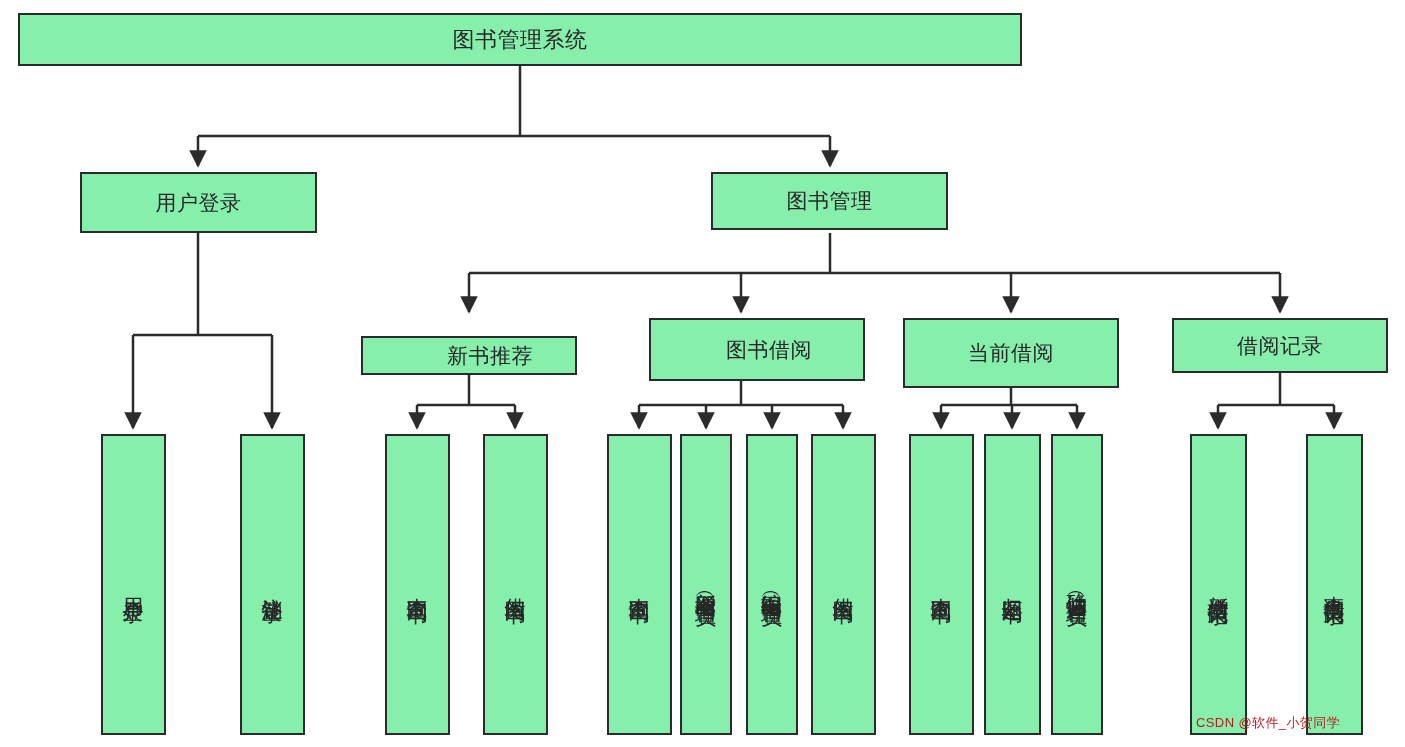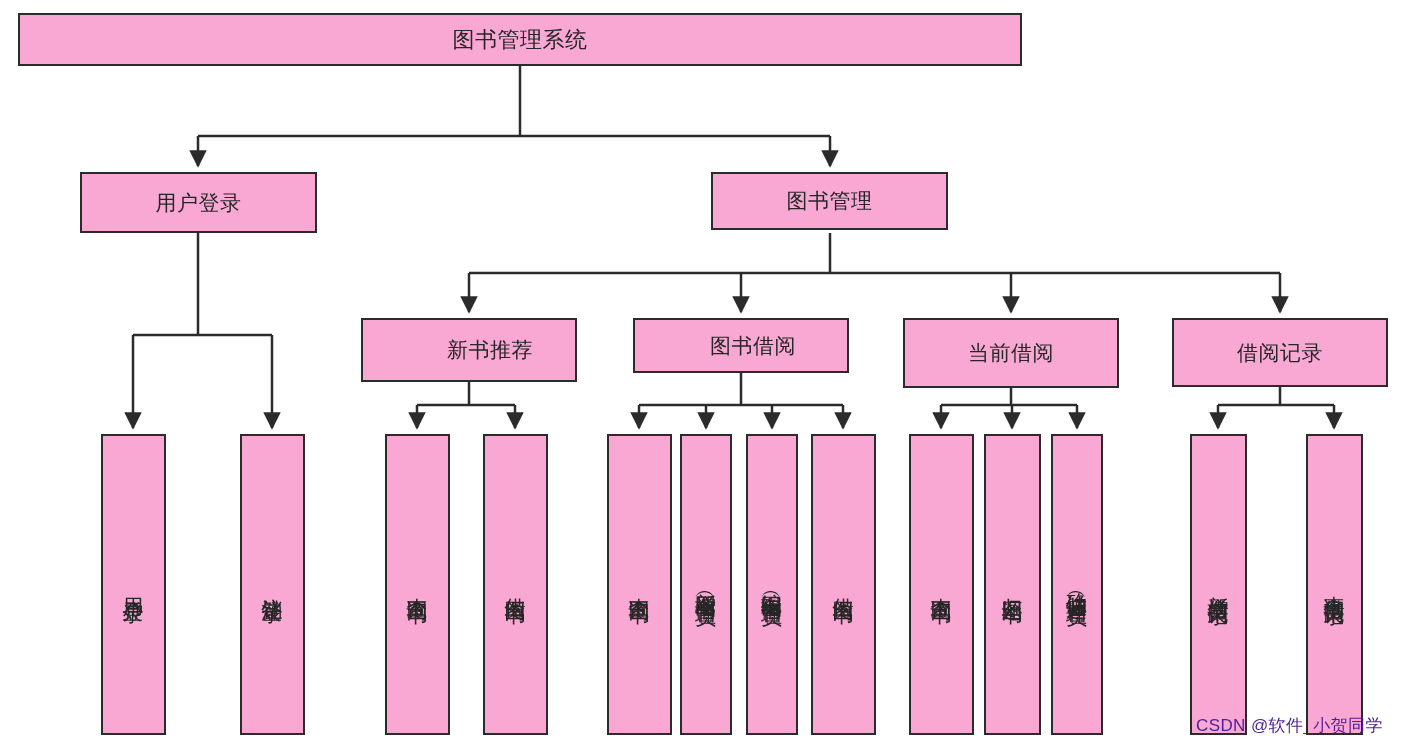--- a/index.html
+++ b/index.html
@@ -20,21 +20,21 @@
   #wires {
     position: absolute;
     left: 0;
     top: 0;
     width: 1405px;
     height: 747px;
   }
   .node {
     position: absolute;
     box-sizing: border-box;
-    background: #f9a8d4;
+    background: #86efac;
     border: 2px solid #2b2b2b;
     display: flex;
     align-items: center;
     justify-content: center;
     color: #262626;
   }
   .node.horiz {
     font-size: 21px;
     letter-spacing: 0.5px;
   }
@@ -45,22 +45,22 @@
     letter-spacing: 2px;
     line-height: 1.0;
     padding-top: 4px;
     padding-bottom: 4px;
   }
   .node.root {
     font-size: 22px;
   }
   .watermark {
     position: absolute;
-    color: #4c1d95;
-    font-size: 17px;
+    color: #b91c1c;
+    font-size: 13px;
     white-space: nowrap;
     letter-spacing: 0.4px;
   }
 </style>
 </head>
 <body>
 
 <div id="canvas">
 
   <svg id="wires" viewBox="0 0 1405 747" xmlns="http://www.w3.org/2000/svg">
@@ -111,24 +111,24 @@
       <path d="M 1218 405 L 1218 428" marker-end="url(#arrow)"></path>
       <path d="M 1334 405 L 1334 428" marker-end="url(#arrow)"></path>
     </g>
   </svg>
 
   <div class="node horiz root" style="left:18px; top:13px; width:1004px; height:53px;">图书管理系统</div>
 
   <div class="node horiz" style="left:80px; top:172px; width:237px; height:61px;">用户登录</div>
   <div class="node horiz" style="left:711px; top:172px; width:237px; height:58px;">图书管理</div>
 
-  <div class="node horiz" style="left:361px; top:318px; width:216px; height:64px;padding-left:42px;">新书推荐</div>
-  <div class="node horiz" style="left:633px; top:318px; width:216px; height:55px;padding-left:24px;">图书借阅</div>
+  <div class="node horiz" style="left:361px; top:336px; width:216px; height:39px;padding-left:42px;">新书推荐</div>
+  <div class="node horiz" style="left:649px; top:318px; width:216px; height:63px;padding-left:24px;">图书借阅</div>
   <div class="node horiz" style="left:903px; top:318px; width:216px; height:70px;">当前借阅</div>
-  <div class="node horiz" style="left:1172px; top:318px; width:216px; height:69px;">借阅记录</div>
+  <div class="node horiz" style="left:1172px; top:318px; width:216px; height:55px;">借阅记录</div>
 
   <div class="node vert" style="left:101px; top:434px; width:65px; height:301px;">用户登录</div>
   <div class="node vert" style="left:240px; top:434px; width:65px; height:301px;">注销登录</div>
 
   <div class="node vert" style="left:385px; top:434px; width:65px; height:301px;">查询图书</div>
   <div class="node vert" style="left:483px; top:434px; width:65px; height:301px;">借阅图书</div>
 
   <div class="node vert" style="left:607px; top:434px; width:65px; height:301px;">查询图书</div>
   <div class="node vert" style="left:680px; top:434px; width:52px; height:301px;">新增图书（管理员）</div>
   <div class="node vert" style="left:746px; top:434px; width:52px; height:301px;">编辑图书（管理员）</div>

